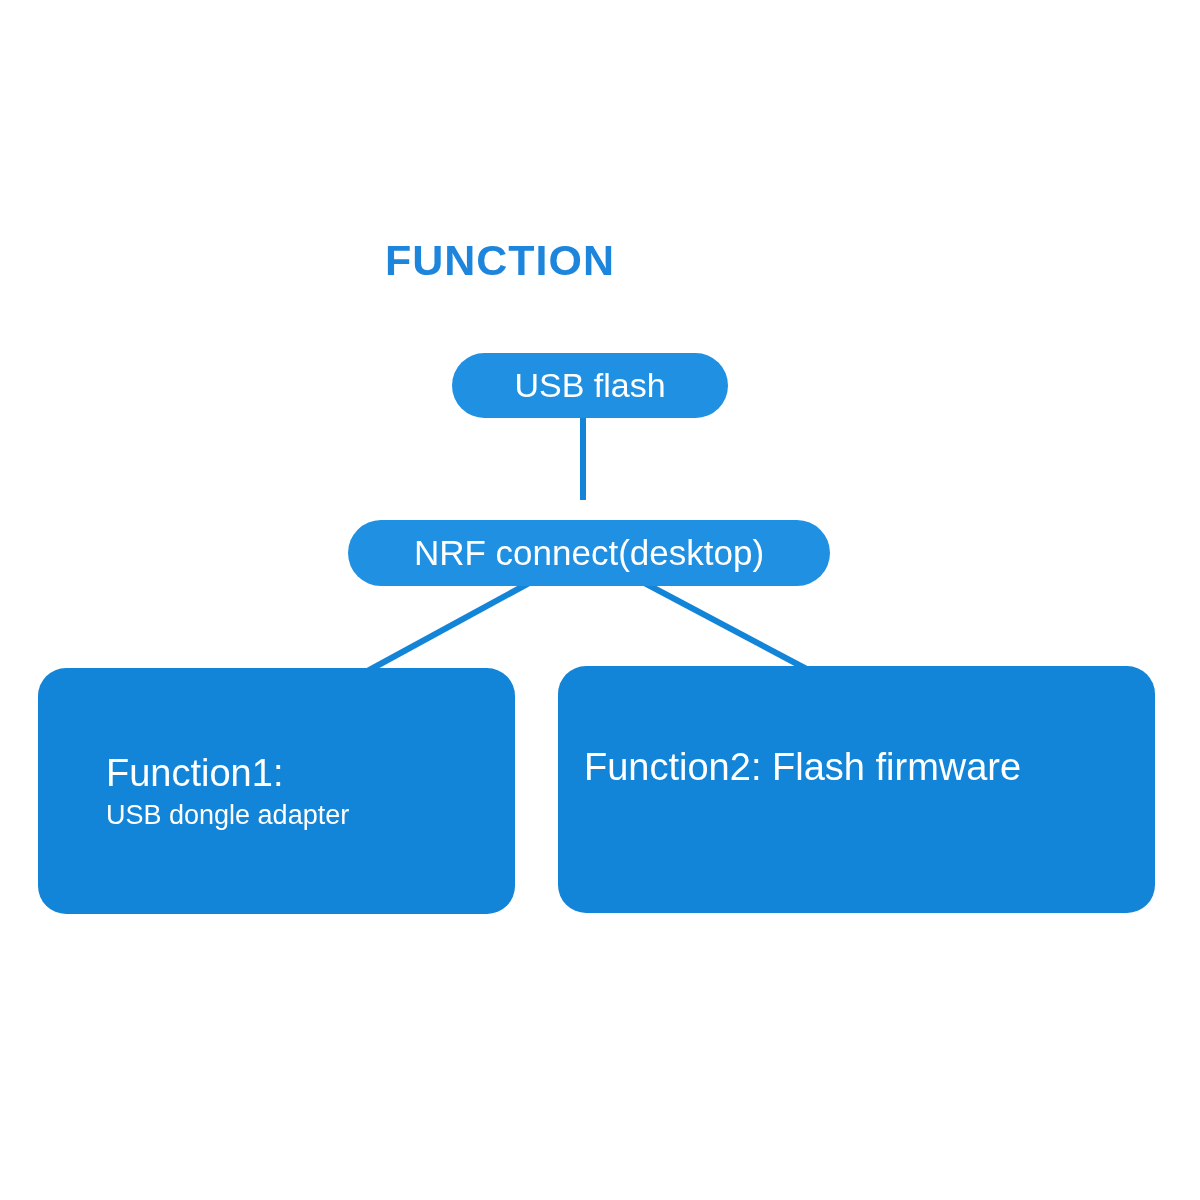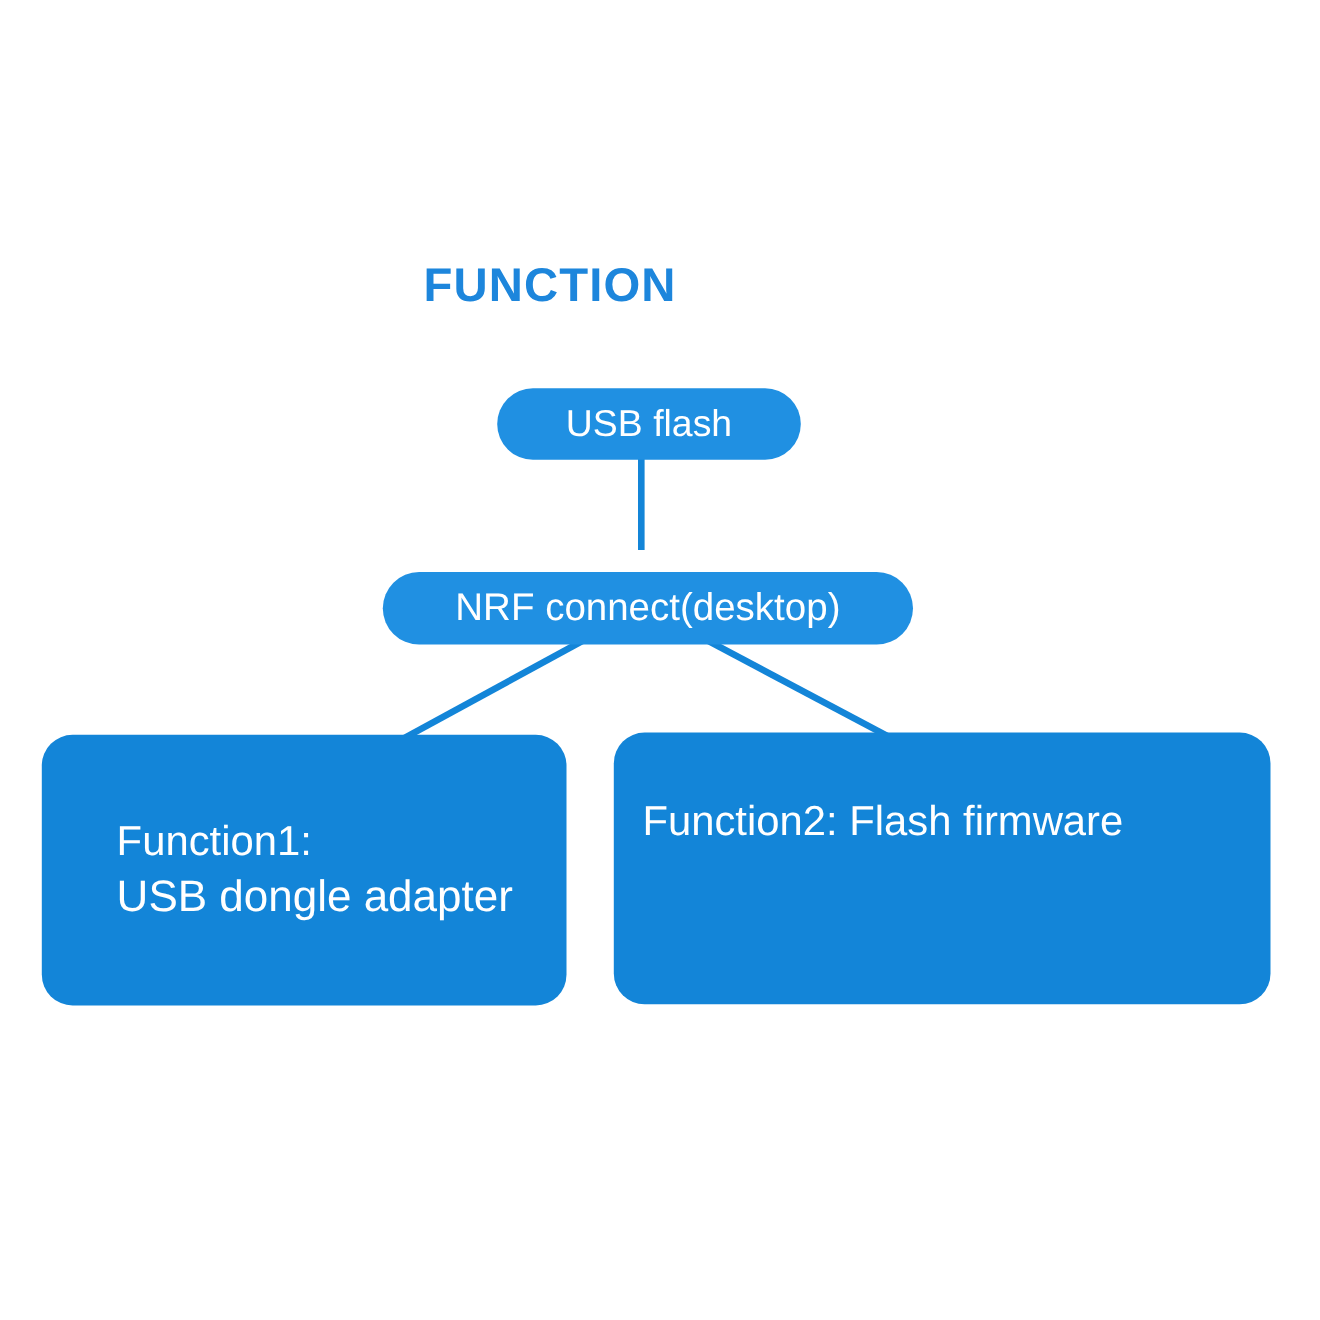--- a/index.html
+++ b/index.html
@@ -78,29 +78,29 @@
   }
   .bigbox-right {
     left: 558px;
     top: 666px;
     width: 597px;
     height: 247px;
     padding-left: 26px;
     padding-right: 16px;
     transform: translateY(0);
     justify-content: flex-start;
-    padding-top: 58px;
+    padding-top: 78px;
   }
   .bigbox-title {
     font-size: 38px;
     line-height: 1.26;
     font-weight: 400;
   }
   .bigbox-subtitle {
-    font-size: 40px;
+    font-size: 27px;
     line-height: 1.26;
     font-weight: 400;
   }
   .bigbox-right .bigbox-title {
     margin-bottom: 22px;
   }
   .bigbox-right .bigbox-subtitle {
     font-size: 33px;
   }
 </style>

